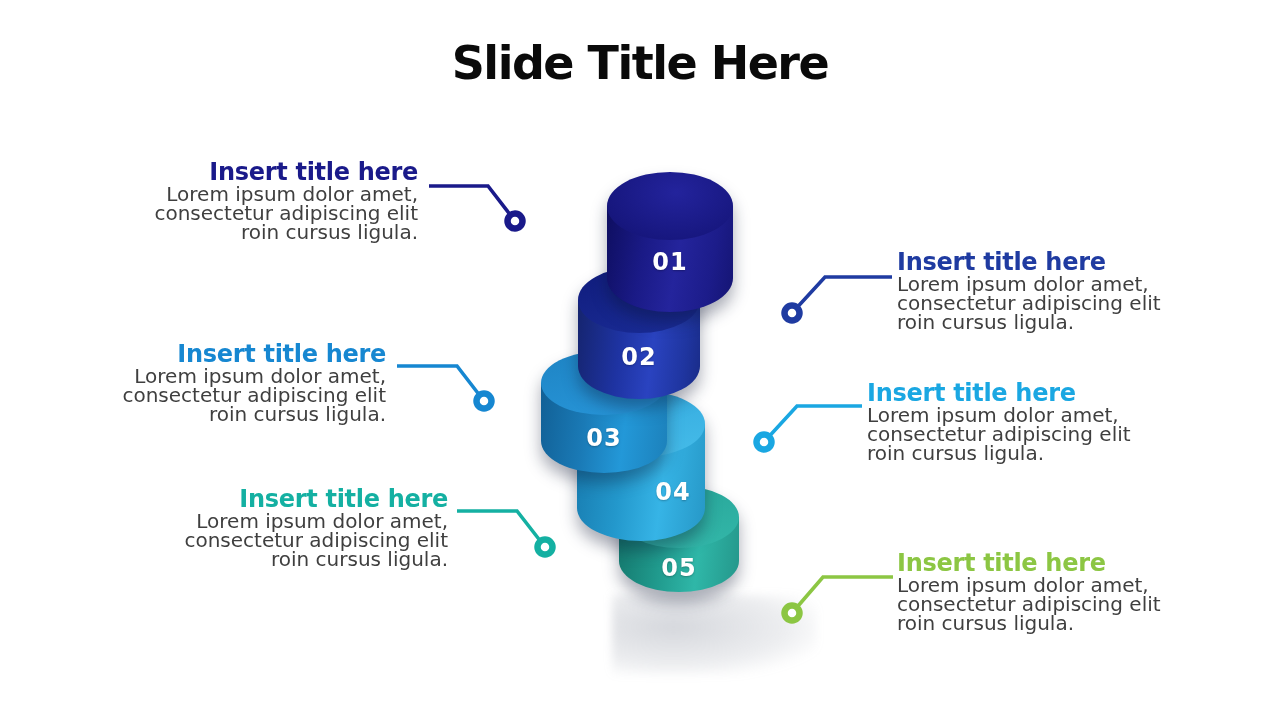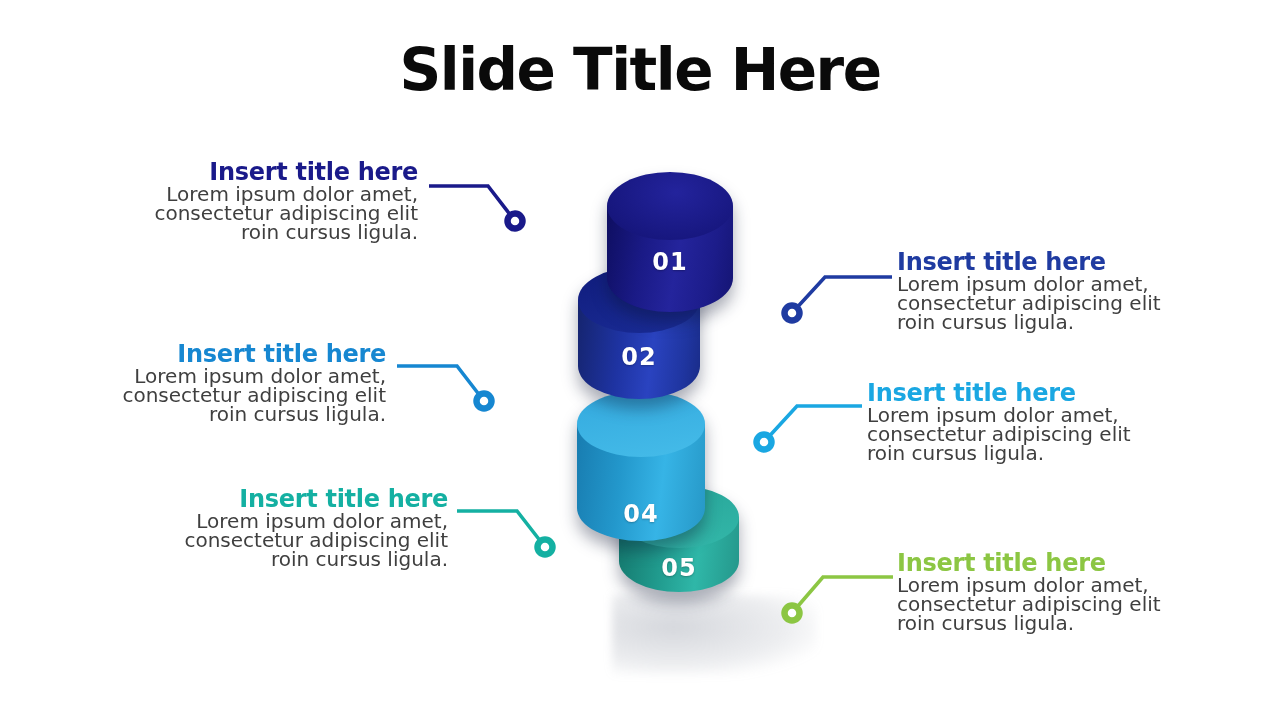--- a/index.html
+++ b/index.html
@@ -12,21 +12,21 @@
     font-family: "DejaVu Sans", "Liberation Sans", sans-serif;
   }
 
   
   .slide-title {
     position: absolute;
     top: 36px;
     left: 0;
     width: 1280px;
     text-align: center;
-    font-size: 58px;
+    font-size: 46px;
     font-weight: 700;
     letter-spacing: -1.5px;
     color: #0a0a0a;
   }
 
   
   .info-block { position: absolute; width: 300px; }
   .info-block.left  { text-align: right; }
   .info-block.right { text-align: left; }
   .info-title {
@@ -170,25 +170,30 @@
     <div class="cyl-top"></div>
     <div class="cyl-num" style="bottom:36px;text-align:center;">01</div>
   </div>
 
   <div class="cyl c2" style="left:578px; top:267px; width:122px; height:132px; z-index:25; --eh:66px;">
     <div class="cyl-body"></div>
     <div class="cyl-top"></div>
     <div class="cyl-num" style="bottom:28px;">02</div>
   </div>
 
+  <div class="cyl c3" style="left:541px; top:351px; width:126px; height:122px; z-index:24; --eh:64px;">
+    <div class="cyl-body"></div>
+    <div class="cyl-top"></div>
+    <div class="cyl-num" style="bottom:21px;">03</div>
+  </div>
 
   <div class="cyl c4" style="left:577px; top:391px; width:128px; height:150px; z-index:23; --eh:66px;">
     <div class="cyl-body"></div>
     <div class="cyl-top"></div>
-    <div class="cyl-num" style="bottom:13px;">04</div>
+    <div class="cyl-num" style="bottom:35px;margin-left:32px;">04</div>
   </div>
 
   <div class="cyl c5" style="left:619px; top:486px; width:120px; height:106px; z-index:22; --eh:62px;">
     <div class="cyl-body"></div>
     <div class="cyl-top"></div>
     <div class="cyl-num" style="bottom:10px;">05</div>
   </div>
 
 
 </div>

